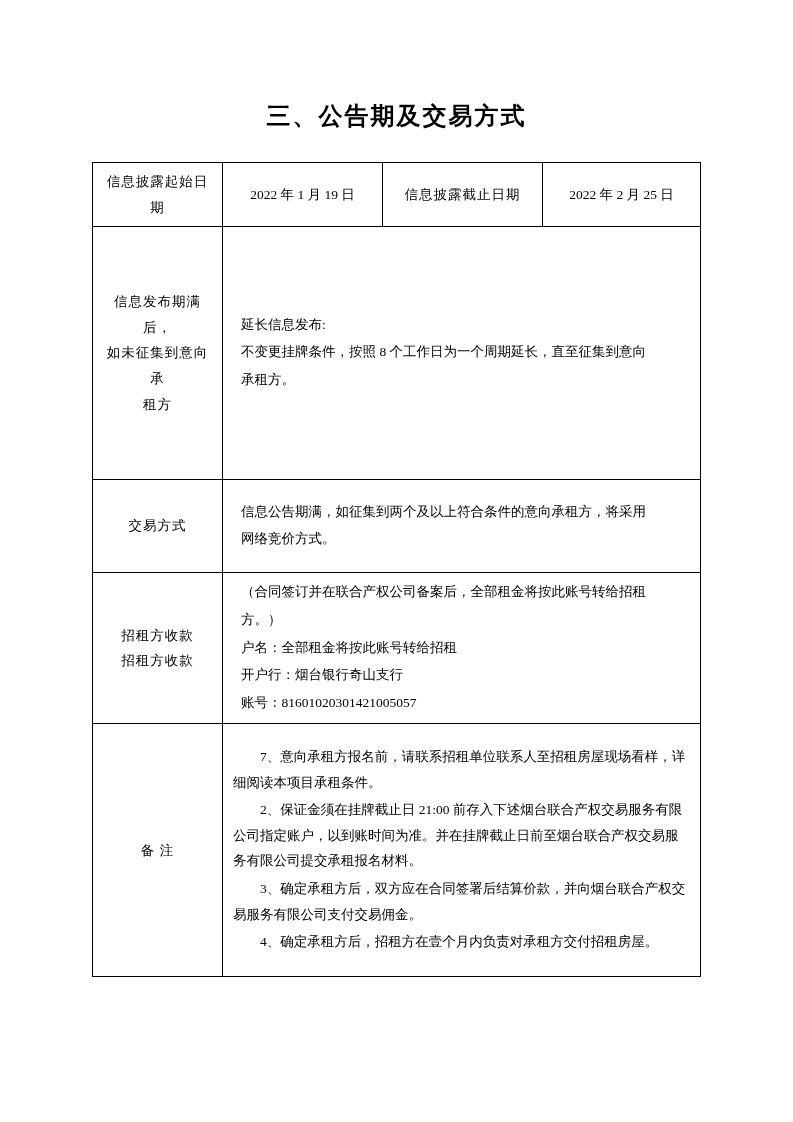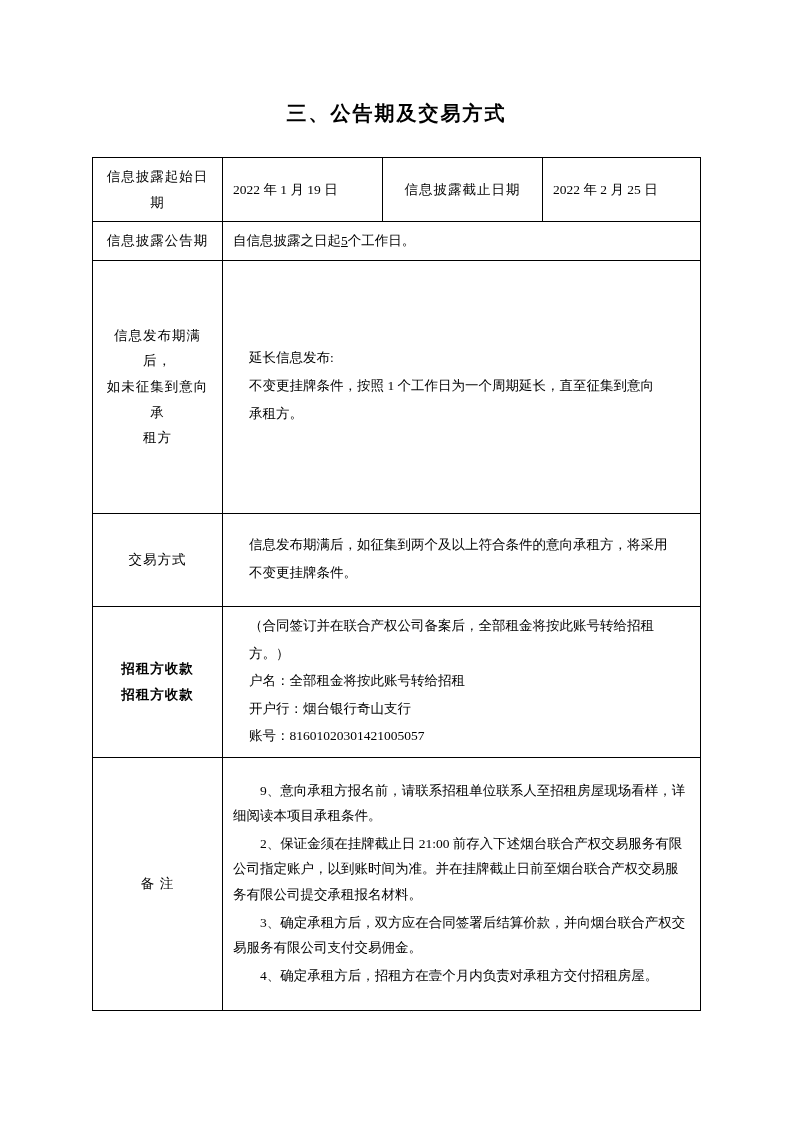--- a/index.html
+++ b/index.html
@@ -16,21 +16,21 @@
   }
   .page {
     width: 793px;
     height: 1122px;
     box-sizing: border-box;
     padding: 0;
     position: relative;
   }
   .doc-title {
     text-align: center;
-    font-size: 20px;
+    font-size: 24px;
     font-weight: bold;
     letter-spacing: 2px;
     margin-top: 100px;
     margin-bottom: 30px;
     font-family: "Liberation Serif", "DejaVu Serif", serif;
   }
   table.main-table {
     border-collapse: collapse;
     width: 608px;
     margin: 0 auto;
@@ -48,43 +48,43 @@
     width: 130px;
     letter-spacing: 1px;
   }
   td.label-cell .lbl {
     display: block;
   }
   td.value-cell {
     text-align: left;
   }
   td.center-val {
+    text-align: center;
   }
   .underline-num {
     text-decoration: underline;
   }
   .tall-cell {
     height: 240px;
   }
   .mid-cell {
     height: 80px;
   }
   .acct-cell {
     height: 110px;
-    font-weight: bold;
   }
   .remark-cell {
     height: 240px;
   }
   .remark-cell p {
     margin: 0 0 2px 0;
     text-indent: 2em;
   }
   .value-block p {
-    margin: 0 0 2px 16px;
+    margin: 0 0 2px 8px;
   }
   .label-spaced {
     letter-spacing: 6px;
   }
 </style>
 </head>
 <body>
 
 <div class="page">
 
@@ -98,66 +98,60 @@
       <col style="width:158px">
     </colgroup>
     <tbody>
       <tr>
         <td class="label-cell">信息披露起始日期</td>
         <td class="value-cell center-val">2022 年 1 月 19 日</td>
         <td class="label-cell" style="width:160px">信息披露截止日期</td>
         <td class="value-cell center-val">2022 年 2 月 25 日</td>
       </tr>
 
-      <tr>
-        <td class="label-cell">信息披露公告期</td>
-        <td class="value-cell" colspan="3">
-          <span>自信息披露之日起</span><span class="underline-num">5</span><span>个工作日。</span>
-        </td>
-      </tr>
 
       <tr>
         <td class="label-cell tall-cell">
           <span class="lbl">信息发布期满后，</span>
           <span class="lbl">如未征集到意向承</span>
           <span class="lbl">租方</span>
         </td>
         <td class="value-cell value-block" colspan="3">
           <p>延长信息发布:</p>
-          <p>不变更挂牌条件，按照 1 个工作日为一个周期延长，直至征集到意向</p>
+          <p>不变更挂牌条件，按照 8 个工作日为一个周期延长，直至征集到意向</p>
           <p>承租方。</p>
         </td>
       </tr>
 
       <tr>
         <td class="label-cell mid-cell">交易方式</td>
         <td class="value-cell value-block" colspan="3">
-          <p>信息发布期满后，如征集到两个及以上符合条件的意向承租方，将采用</p>
-          <p>不变更挂牌条件。</p>
+          <p>信息公告期满，如征集到两个及以上符合条件的意向承租方，将采用</p>
+          <p>网络竞价方式。</p>
         </td>
       </tr>
 
       <tr>
         <td class="label-cell acct-cell">
           <span class="lbl">招租方收款</span>
           <span class="lbl">招租方收款</span>
         </td>
         <td class="value-cell value-block" colspan="3">
           <p>（合同签订并在联合产权公司备案后，全部租金将按此账号转给招租</p>
           <p>方。）</p>
           <p>户名：全部租金将按此账号转给招租</p>
           <p>开户行：烟台银行奇山支行</p>
           <p>账号：81601020301421005057</p>
         </td>
       </tr>
 
       <tr>
         <td class="label-cell remark-cell label-spaced">备  注</td>
         <td class="value-cell remark-cell" colspan="3">
-          <p>9、意向承租方报名前，请联系招租单位联系人至招租房屋现场看样，详细阅读本项目承租条件。</p>
+          <p>7、意向承租方报名前，请联系招租单位联系人至招租房屋现场看样，详细阅读本项目承租条件。</p>
           <p>2、保证金须在挂牌截止日 21:00 前存入下述烟台联合产权交易服务有限公司指定账户，以到账时间为准。并在挂牌截止日前至烟台联合产权交易服务有限公司提交承租报名材料。</p>
           <p>3、确定承租方后，双方应在合同签署后结算价款，并向烟台联合产权交易服务有限公司支付交易佣金。</p>
           <p>4、确定承租方后，招租方在壹个月内负责对承租方交付招租房屋。</p>
         </td>
       </tr>
     </tbody>
   </table>
 
 </div>
 

